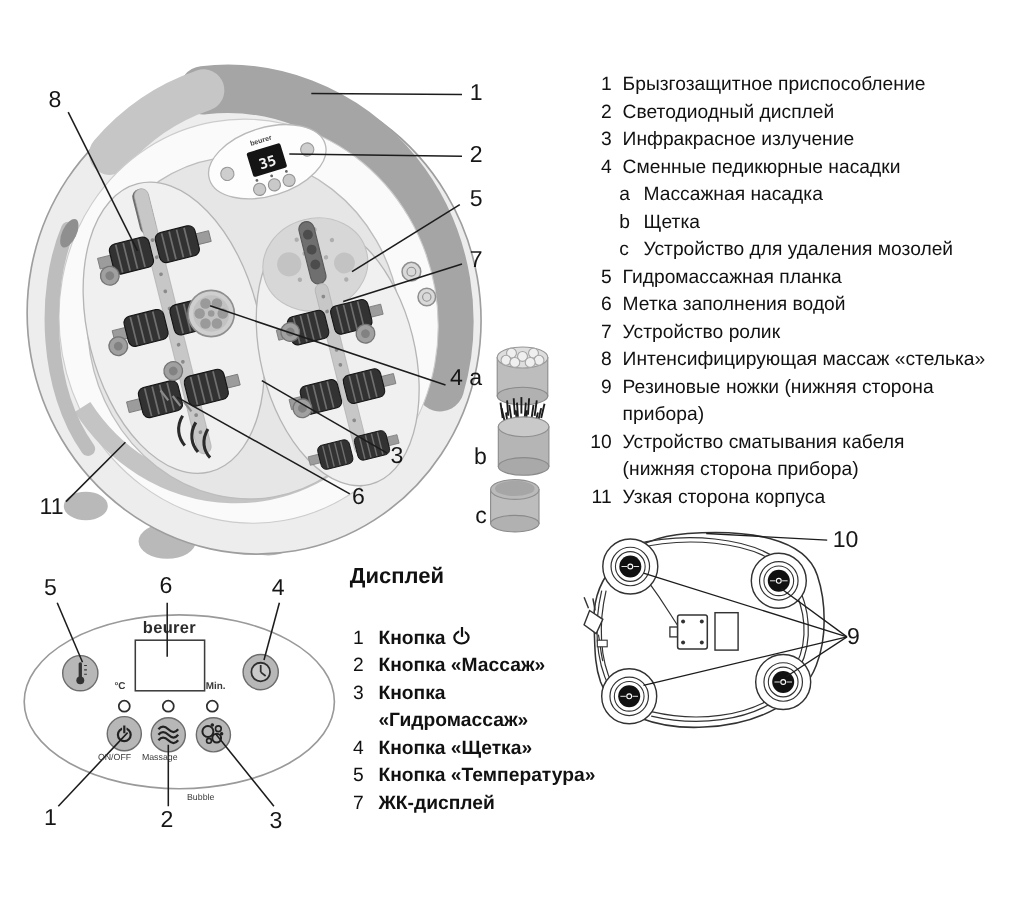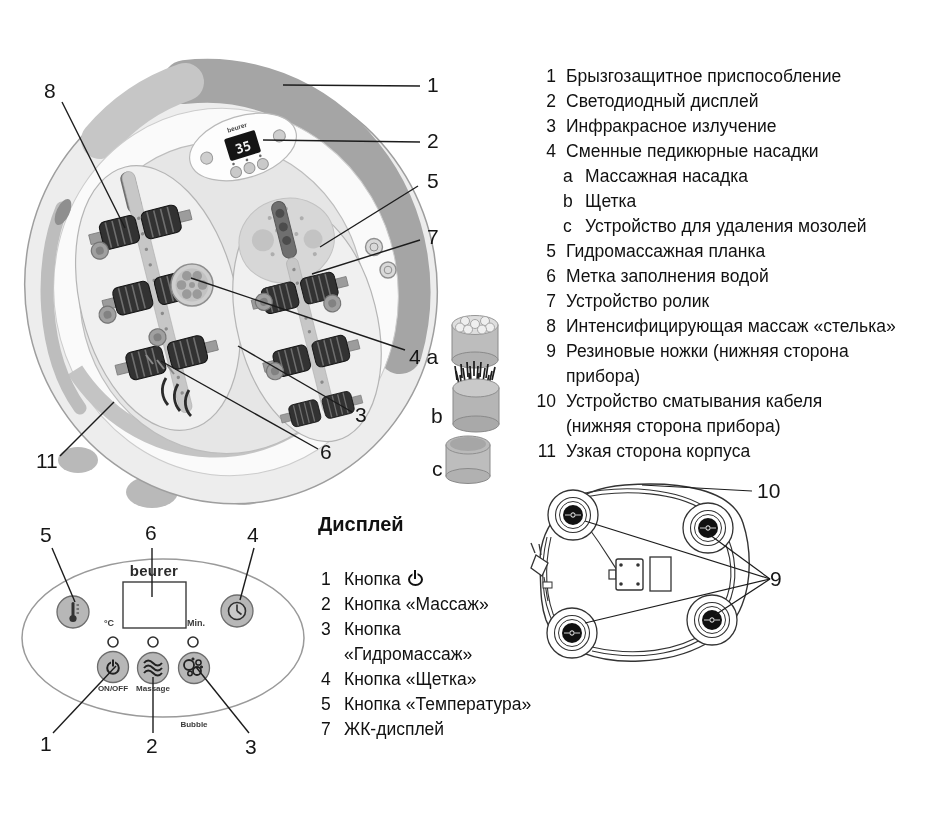--- a/index.html
+++ b/index.html
@@ -15,30 +15,30 @@
   .parts-list{position:absolute;left:530px;top:64px;width:396px;font-size:17.5px;line-height:25px;}
   .prow{display:flex;align-items:flex-start;}
   .prow .num{width:26px;text-align:right;margin-right:10px;flex-shrink:0;}
   .prow.sub .num{width:13px;margin-left:33px;margin-right:9px;text-align:left;}
   .prow .label{white-space:pre-line;}
   
   .display-section{position:absolute;left:318px;top:511px;width:252px;font-size:17.5px;line-height:25px;}
   .display-title{font-size:20px;font-weight:bold;margin:0 0 30px 0;line-height:26px;}
   .drow{display:flex;align-items:flex-start;}
   .drow .num{width:13px;margin-left:3px;margin-right:10px;flex-shrink:0;}
-  .drow .label{white-space:pre-line;}
+  .drow .label{white-space:pre-line;font-weight:bold;}
   .picon{position:relative;display:inline-block;width:15px;height:16px;margin-left:7px;margin-top:3px;flex-shrink:0;}
   .picon::before{content:"";position:absolute;left:0;right:0;top:3px;bottom:0;border:2px solid #111;border-radius:50%;}
   .picon::after{content:"";position:absolute;left:50%;top:0;width:2px;height:9px;background:#111;
     transform:translateX(-50%);box-shadow:0 0 0 1.5px #fff;}
   
   .ovl{position:absolute;color:#2e2e2e;white-space:nowrap;}
   .brand{font-weight:bold;font-size:15px;letter-spacing:.3px;color:#2b2b2b;}
   .unit{font-size:9px;font-weight:bold;color:#3a3a3a;}
-  .btnlbl{font-size:8px;color:#3a3a3a;width:48px;text-align:center;font-weight:bold;}
+  .btnlbl{font-size:8px;color:#3a3a3a;width:48px;}
   svg{position:absolute;}
 </style>
 </head>
 <body>
 
 <svg style="left:0;top:40px;" width="520" height="475" viewBox="0 0 520 475">
   <defs>
     <g id="roller">
       <rect x="-52" y="-5" width="15" height="10" fill="#9c9c9c" stroke="#7a7a7a" stroke-width="0.8"></rect>
       <rect x="37" y="-5" width="15" height="10" fill="#9c9c9c" stroke="#7a7a7a" stroke-width="0.8"></rect>
@@ -234,21 +234,21 @@
     <ellipse cx="468" cy="405" rx="22" ry="9" fill="#bababa" stroke="#8f8f8f"></ellipse>
     <ellipse cx="468" cy="404" rx="18" ry="7" fill="#a6a6a6"></ellipse>
   </g>
 </svg>
 
 <div class="callout" style="left:44px;top:80px">8</div>
 <div class="callout" style="left:427px;top:74px">1</div>
 <div class="callout" style="left:427px;top:130px">2</div>
 <div class="callout" style="left:427px;top:170px">5</div>
 <div class="callout" style="left:427px;top:226px">7</div>
-<div class="callout" style="left:409px;top:346px">4 a</div>
+<div class="callout" style="left:409px;top:333px">4 a</div>
 <div class="callout" style="left:355px;top:404px">3</div>
 <div class="callout" style="left:320px;top:441px">6</div>
 <div class="callout" style="left:36px;top:450px">11</div>
 <div class="callout" style="left:431px;top:405px">b</div>
 <div class="callout" style="left:432px;top:458px">c</div>
 
 <div class="parts-list">
 
 <div class="prow">
       <span class="num">1</span>

